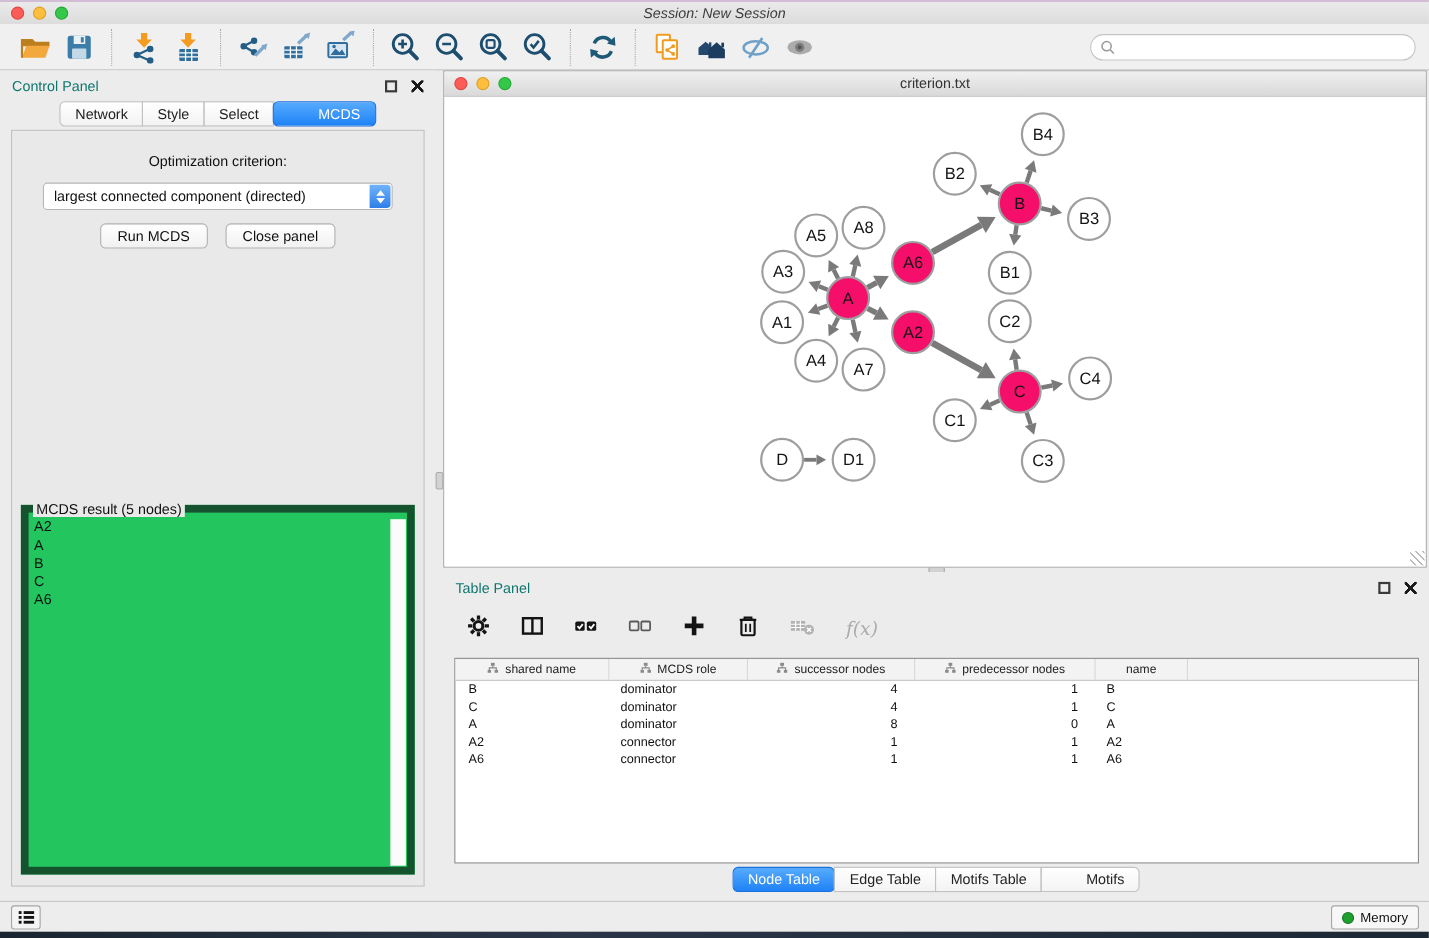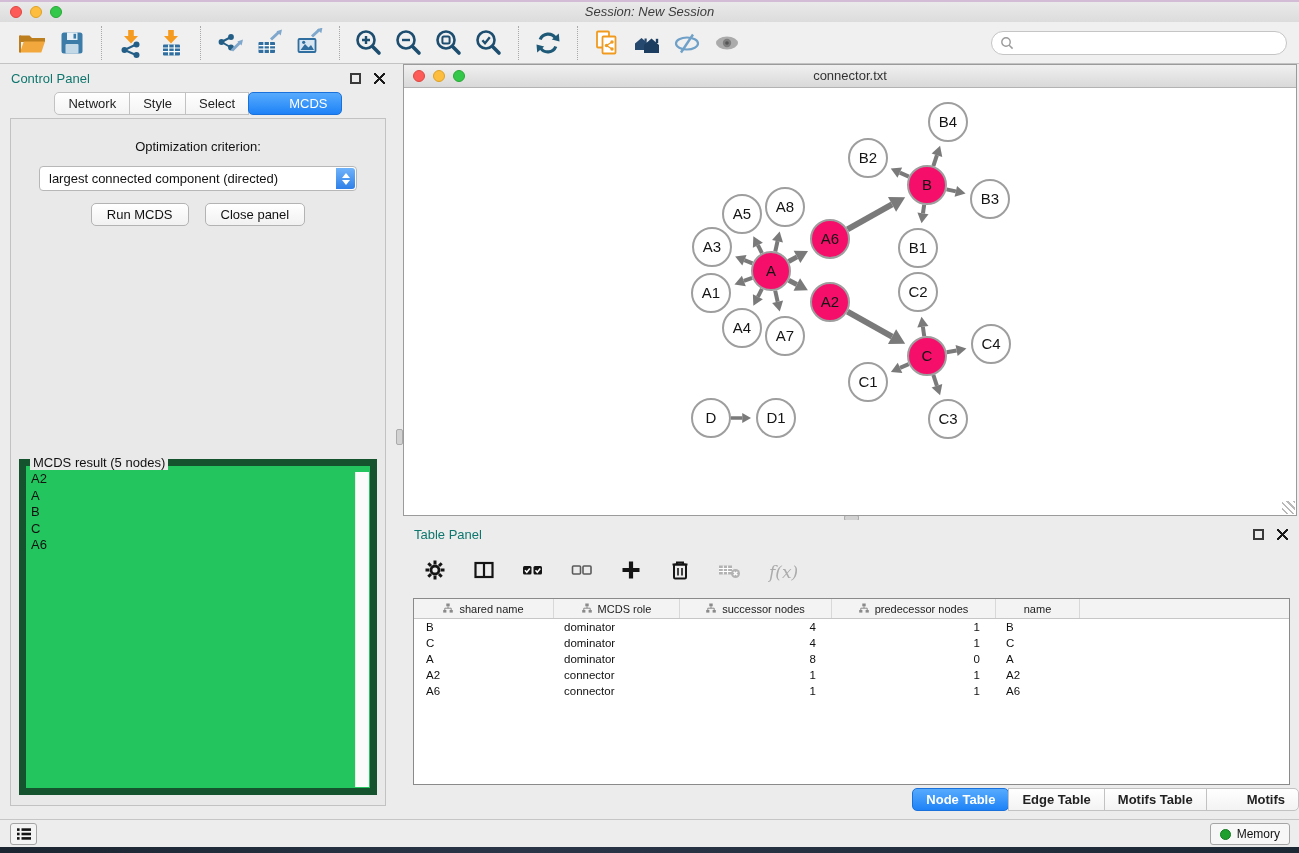--- a/index.html
+++ b/index.html
@@ -89,21 +89,21 @@
   .thead { display:flex; height:20px; background:#F3F3F3; border-bottom:1px solid #C6C6C6; }
   .th { display:flex; align-items:center; justify-content:center; gap:6px;
         font-size:11px; color:#222; border-right:1px solid #D8D8D8; }
   .th.fill { border-right:none; flex:1; }
   .c0{width:140px;} .c1{width:126px;} .c2{width:152px;} .c3{width:164px;} .c4{width:84px;}
   .tr { display:flex; height:16px; align-items:center; }
   .td { font-size:11.5px; color:#111; overflow:hidden; white-space:nowrap; }
   .td.c0 { padding-left:12px; } .td.c1 { padding-left:10px; }
   .td.c2,.td.c3 { text-align:right; padding-right:16px; }
   .td.c4 { padding-left:10px; }
-  #tp-tabs { position:absolute; left:0; right:0; bottom:7px; display:flex; justify-content:flex-end;font-weight:bold; }
+  #tp-tabs { position:absolute; left:0; right:0; bottom:7px; display:flex; justify-content:center; }
 
   
   #status-bar { left:0; top:819px; width:100%; height:28px; background:#EDEDED; border-top:1px solid #C6C6C6; }
   #list-btn { position:absolute; left:10px; top:3px; width:27px; height:22px; background:#F4F4F4;
               border:1px solid #A5A5A5; border-radius:3px; display:flex; align-items:center; justify-content:center; }
   #memory-btn { position:absolute; right:9px; top:3px; height:22px; padding:0 9px; display:flex;
                 align-items:center; gap:6px; background:#F7F7F7; border:1px solid #A5A5A5;
                 border-radius:3px; font-size:12px; color:#111; }
   .green-dot { width:11px; height:11px; border-radius:50%; background:#1FA02E; border:1px solid #14781F; }
   #bottom-strip { left:0; top:847px; width:100%; height:6px;
@@ -305,21 +305,21 @@
 <div id="vsplit-thumb" class="abs"></div>
 <div id="hsplit-thumb" class="abs"></div>
 
 <div id="net-window" class="abs">
   <div id="net-titlebar">
     <div class="lights">
       <span class="light red"></span>
       <span class="light yellow"></span>
       <span class="light green"></span>
     </div>
-    <div class="title">connector.txt</div>
+    <div class="title">criterion.txt</div>
   </div>
   <div id="net-canvas">
     <svg id="graph-svg" width="892" height="427">
         <g>
           <line x1="348.22247368226783" y1="189.88509298316848" x2="339.8606710560313" y2="192.95108727945518" stroke="#7A7A7A" stroke-width="4"></line>
           <polygon points="330.47190789716524,196.39363377103942 337.93284502074414,187.69337991049017 341.7884970913185,198.2087946484202" fill="#7A7A7A"></polygon>
         </g>
         <g>
           <line x1="348.474091980905" y1="175.46403741596134" x2="340.42033903341627" y2="172.18793452206765" stroke="#7A7A7A" stroke-width="4"></line>
           <polygon points="331.15738502386876,168.41995323004832 342.53040855694707,167.00068027672106 338.3102695098855,177.37518876741424" fill="#7A7A7A"></polygon>

